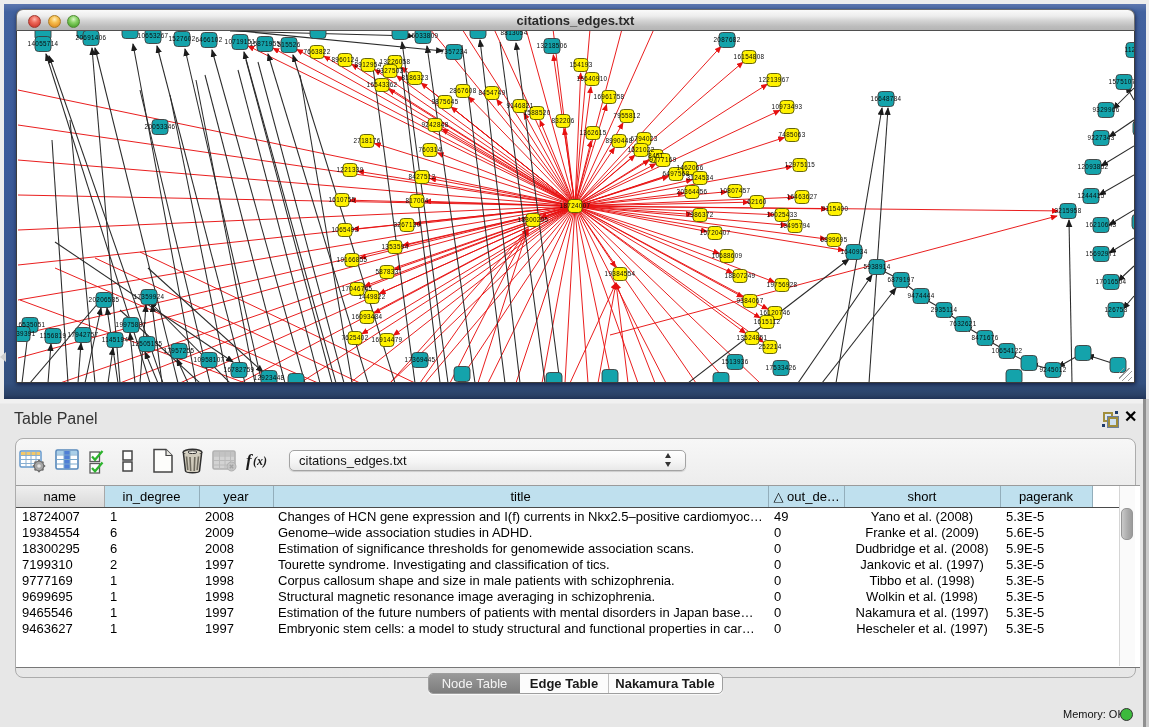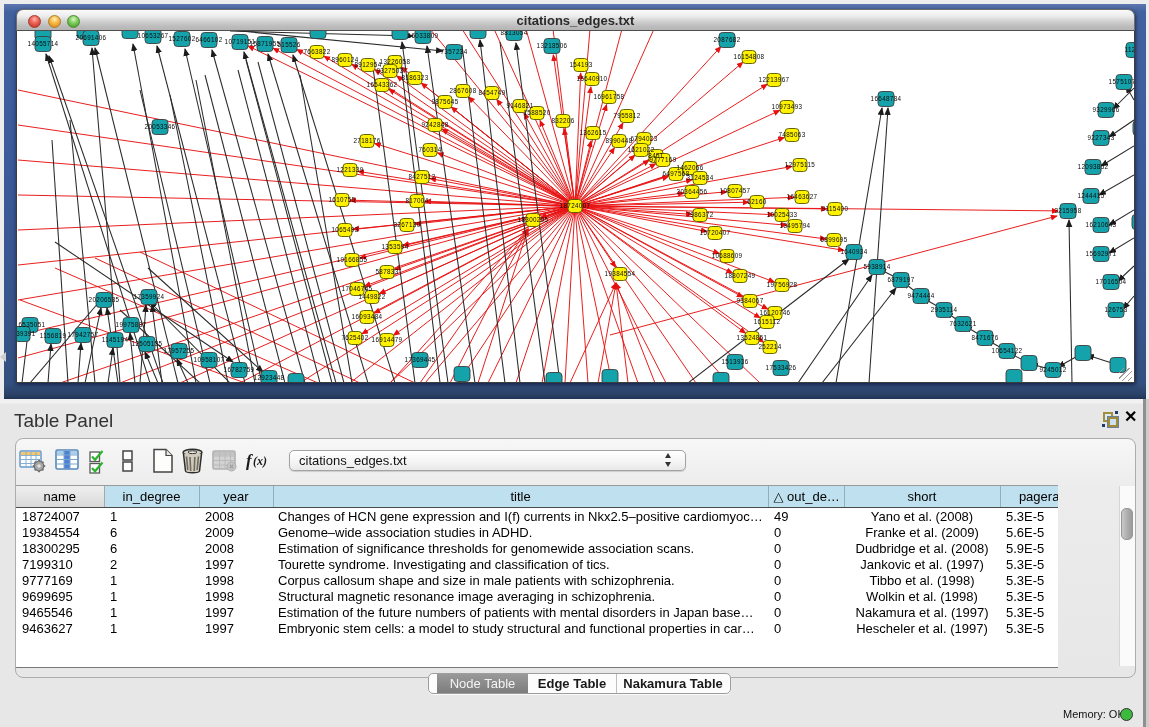--- a/index.html
+++ b/index.html
@@ -12,51 +12,51 @@
 #tbar .ti{position:absolute;left:0;right:0;top:3px;text-align:center;font-size:13px;font-weight:bold;color:#2a2a2a;}
 .lamp{position:absolute;top:5px;width:11px;height:11px;border-radius:50%;}
 #l1{left:11px;background:radial-gradient(circle at 50% 30%,#ffb6ae 0%,#ee6e5f 35%,#d8463a 70%,#b8332b 100%);border:0.5px solid #a13830;}
 #l2{left:31px;background:radial-gradient(circle at 50% 30%,#ffeebe 0%,#f7c253 35%,#e89b2e 70%,#c97f22 100%);border:0.5px solid #ad7d25;}
 #l3{left:50px;background:radial-gradient(circle at 50% 30%,#dcf5c8 0%,#8cd46a 35%,#5cb13c 70%,#428c28 100%);border:0.5px solid #4f8a33;}
 #view{position:absolute;left:16px;top:30px;width:1117px;height:352px;background:#fff;
   border-left:1px solid #3d3d3d;border-right:1px solid #3d3d3d;border-bottom:1px solid #3d3d3d;}
 #grip{position:absolute;right:2px;bottom:1px;width:13px;height:13px;
   background:repeating-linear-gradient(135deg,transparent 0 3px,#9a9a9a 3px 4px);}
 #panel{position:absolute;left:0;top:399px;width:1149px;height:328px;background:linear-gradient(#f1f1f1 0,#f1f1f1 4px,#e7e7e7 5px,#e7e7e7 100%);}
-#ptitle{position:absolute;left:14px;top:410px;font-size:19px;color:#333;}
+#ptitle{position:absolute;left:14px;top:410px;font-size:16px;color:#333;}
 #flicon{position:absolute;left:1103px;top:412px;width:13px;height:13px;}
 #flicon .s1{position:absolute;left:0;top:0;width:6px;height:6px;border:2px solid #a28f3d;background:#dde9f5;}
 #flicon .s2{position:absolute;left:5px;top:5px;width:6px;height:6px;border:2px solid #9f8c3a;background:#cfe0f0;z-index:2;box-shadow:0 0 0 1px #6b7f9d;}
 #flicon .d1,#flicon .d2,#flicon .d3{position:absolute;width:3px;height:3px;background:#1d3a6b;}
 #flicon .d1{left:12px;top:-1px;} #flicon .d2{left:-1px;top:12px;} #flicon .d3{left:12px;top:12px;}
 #xbtn{position:absolute;left:1124px;top:407px;font-size:16px;font-weight:bold;color:#000;}
 #cont{position:absolute;left:15px;top:438px;width:1119px;height:238px;border:1px solid #acacac;
   border-radius:8px;background:linear-gradient(#f7f7f7,#ececec 20%,#e7e7e7);}
 #drop{position:absolute;left:289px;top:450px;width:386px;height:19px;border:1px solid #a3a3a3;border-radius:5px;
   background:linear-gradient(#ffffff,#f4f4f4 60%,#e8e8e8);box-shadow:0 1px 1px rgba(0,0,0,0.15);
   font-size:13px;color:#111;padding-left:9px;line-height:20px;}
 #steppers{position:absolute;left:664px;top:452px;width:10px;height:16px;}
 #steppers .u{position:absolute;left:1px;top:1px;width:0;height:0;border-left:3.5px solid transparent;border-right:3.5px solid transparent;border-bottom:5px solid #333;}
 #steppers .d{position:absolute;left:1px;bottom:1px;width:0;height:0;border-left:3.5px solid transparent;border-right:3.5px solid transparent;border-top:5px solid #333;}
-#tblwrap{position:absolute;left:16px;top:485px;width:1042px;height:181px;background:#fff;
+#tblwrap{position:absolute;left:16px;top:485px;width:1124px;height:181px;background:#fff;
   border-top:1px solid #9b9b9b;border-bottom:1px solid #777;overflow:hidden;}
 table{border-collapse:collapse;table-layout:fixed;width:1103px;font-size:13px;color:#000;}
 th{height:21px;background:#bfe0ee;font-weight:normal;font-size:13px;text-align:center;padding:0;
   border-right:1px solid #93aebb;border-bottom:1px solid #4a4a4a;overflow:hidden;white-space:nowrap;}
 th.g{background:linear-gradient(#efefef,#d9d9d9);border-right:1px solid #a8a8a8;}
 th.lft{text-align:left;padding-left:5px;}
 td{height:16px;padding:0 0 0 6px;overflow:hidden;white-space:nowrap;font-size:13px;}
 td.ct{text-align:center;padding:0;}
 td.tt{padding-left:5px;}
 th.last,td:last-child{border-right:none;background:#fff;}
 #vscroll{position:absolute;left:1119px;top:486px;width:15px;height:180px;background:#fafafa;border-left:1px solid #d5d5d5;}
 #thumb{position:absolute;left:1121px;top:508px;width:10px;height:30px;border-radius:5px;
   background:linear-gradient(90deg,#c9c9c9,#aaaaaa 60%,#9b9b9b);border:1px solid #969696;}
 #tabs{position:absolute;left:428px;top:673px;width:293px;height:19px;border:1px solid #9e9e9e;border-radius:5px;
-  background:#fcfcfc;display:flex;font-size:13px;overflow:hidden;box-shadow:0 1px 1px rgba(255,255,255,.8);padding-left:8px;}
+  background:#fcfcfc;display:flex;font-size:13px;overflow:hidden;box-shadow:0 1px 1px rgba(255,255,255,.8);}
 #tabs .t1{width:91px;background:linear-gradient(#999999,#7d7d7d);color:#f4f4f4;text-align:center;line-height:19px;}
 #tabs .t2{width:88px;color:#1a1a1a;text-align:center;line-height:19px;border-right:1px solid #c0c0c0;font-weight:bold;}
 #tabs .t3{width:112px;color:#1a1a1a;text-align:center;line-height:19px;font-weight:bold;}
 #mem{position:absolute;left:1063px;top:708px;font-size:11px;color:#111;}
 #dot{position:absolute;left:1120px;top:708px;width:11px;height:11px;border-radius:50%;background:#3cba3c;border:1.5px solid #333;}
 #redge{position:absolute;left:1143px;top:399px;width:3px;height:328px;background:#8f8f8f;}
 #redge2{position:absolute;left:1146px;top:399px;width:3px;height:328px;background:#cccccc;}
 #ltri{position:absolute;left:0px;top:352px;width:0;height:0;border-top:5px solid transparent;border-bottom:5px solid transparent;border-right:6px solid #cfcfcf;}
 </style></head>
 <body>

